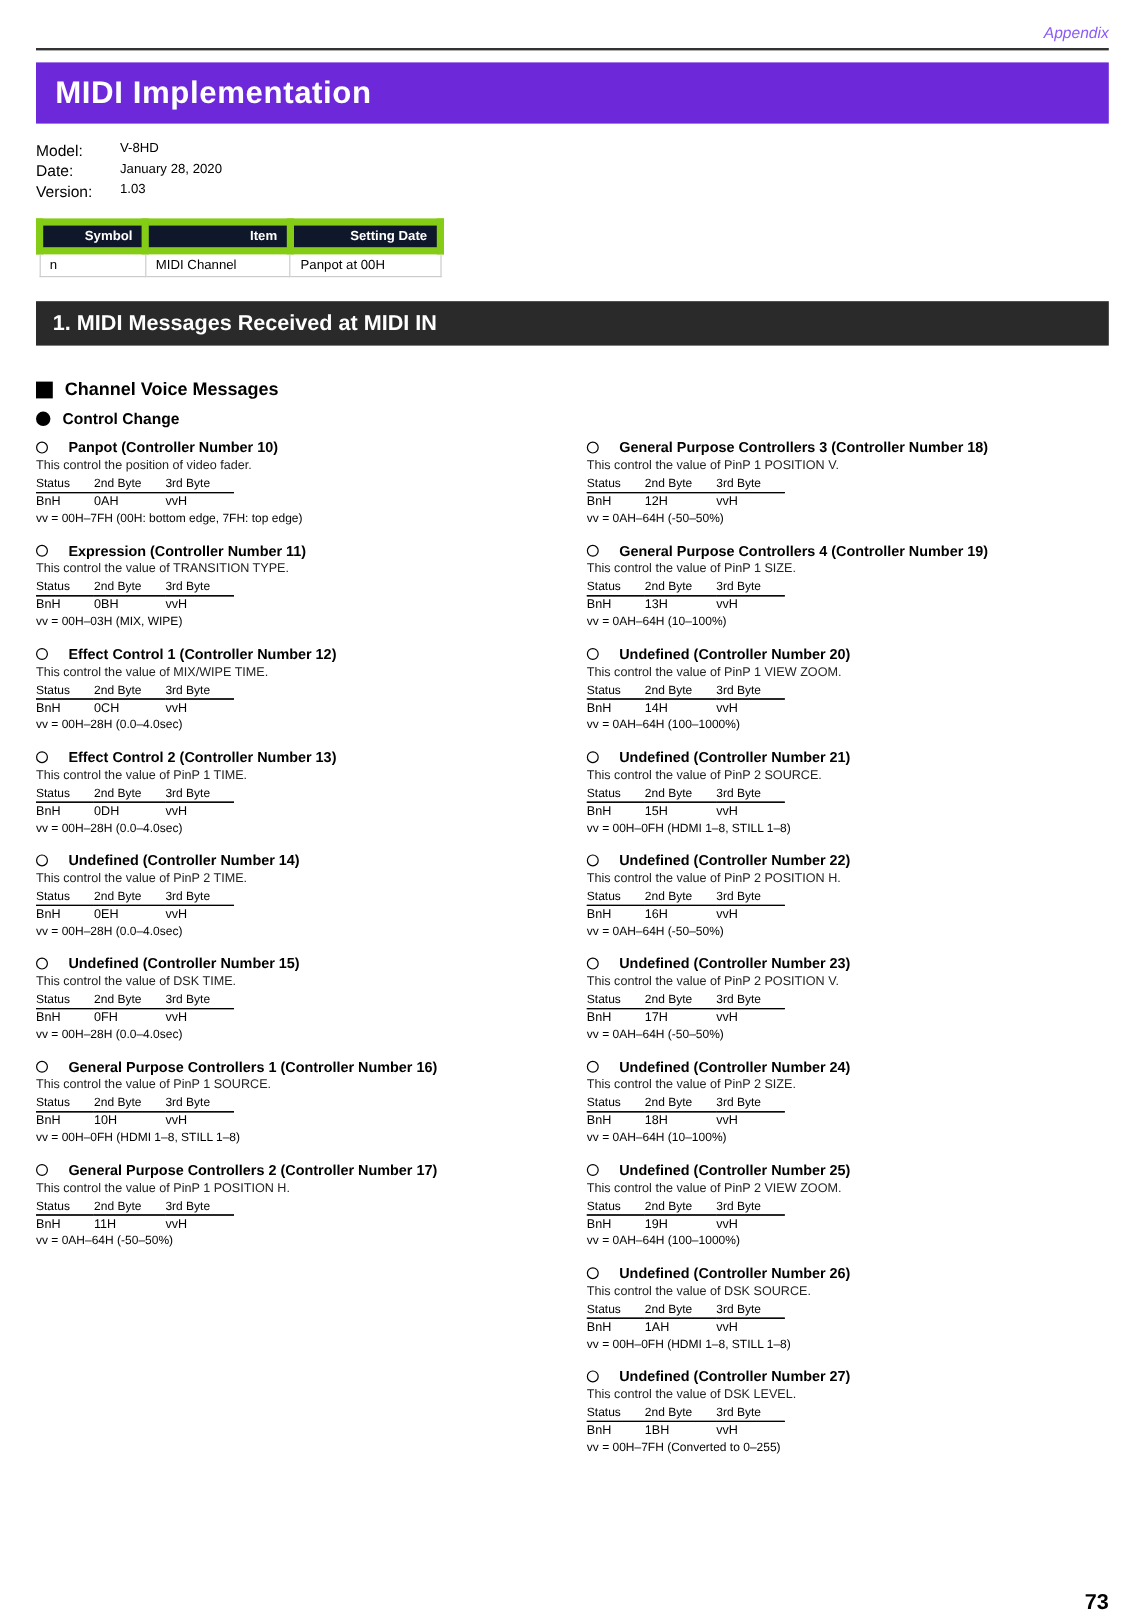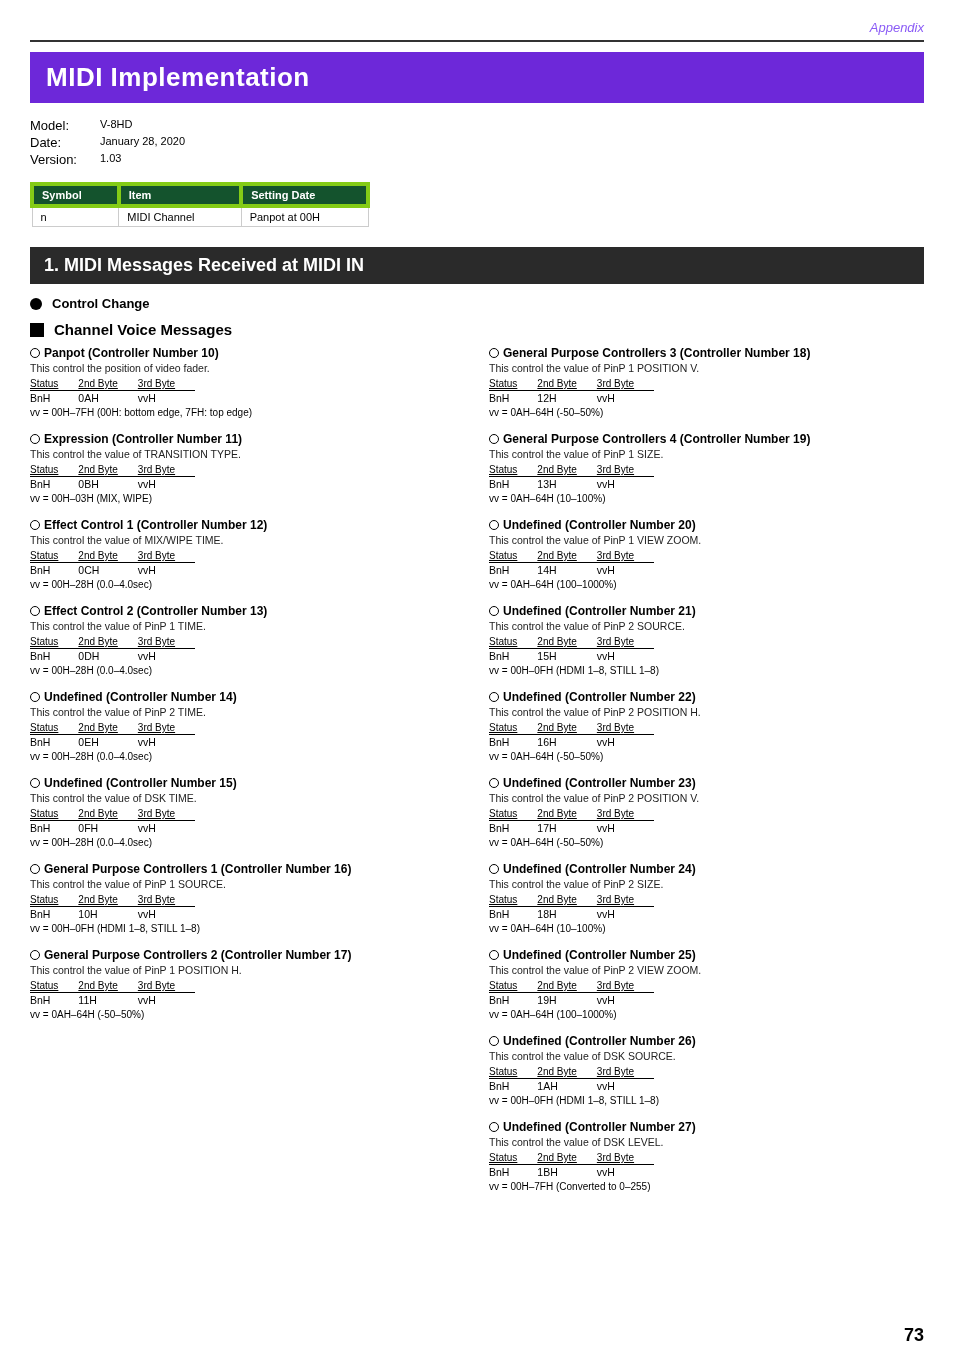--- a/index.html
+++ b/index.html
@@ -48,40 +48,40 @@
     }
     .model-info td:last-child {
       font-size: 11px;
     }
     .symbol-table {
       border-collapse: collapse;
       margin-bottom: 20px;
       width: 340px;
     }
     .symbol-table th {
-      background: #14532d;
+      background: #0f172a;
       color: #fff;
       padding: 3px 8px;
       font-size: 11px;
-      text-align: left;
-      border: 4px solid #84cc16;
+      text-align: right;
+      border: 6px solid #84cc16;
     }
     .symbol-table td {
       padding: 3px 8px;
       font-size: 11px;
       border: 1px solid #ccc;
       background: #fff;
     }
     .section-title-bar {
       background: #2a2a2a;
       color: #fff;
       font-size: 18px;
       font-weight: bold;
       padding: 8px 14px;
-      margin-bottom: 12px;
+      margin-bottom: 28px;
     }
     .subsection-title {
       font-size: 15px;
       font-weight: bold;
       margin-bottom: 8px;
       display: flex;
       align-items: center;
       gap: 6px;
     }
     .black-square {
@@ -113,21 +113,21 @@
     }
     .controller-section {
       margin-bottom: 14px;
     }
     .controller-title {
       font-size: 12px;
       font-weight: bold;
       margin-bottom: 2px;
       display: flex;
       align-items: center;
-      gap: 4px;
+      gap: 17px;
     }
     .circle-bullet {
       display: inline-block;
       width: 10px;
       height: 10px;
       border: 1.5px solid #000;
       border-radius: 50%;
       flex-shrink: 0;
     }
     .controller-desc {
@@ -138,21 +138,20 @@
     .byte-table {
       border-collapse: collapse;
       margin-bottom: 2px;
     }
     .byte-table th {
       font-size: 10px;
       font-weight: normal;
       text-align: left;
       border-bottom: 1px solid #000;
       padding: 0 20px 1px 0;
-      text-decoration: underline;
       margin-top: 44px;
     }
     .byte-table td {
       font-size: 10.5px;
       padding: 1px 20px 1px 0;
     }
     .range-note {
       font-size: 10px;
       margin-top: 1px;
       margin-bottom: 0;
@@ -209,30 +208,30 @@
       <tr>
         <td>n</td>
         <td>MIDI Channel</td>
         <td>Panpot at 00H</td>
       </tr>
     </tbody>
   </table>
 
   <div class="section-title-bar">1. MIDI Messages Received at MIDI IN</div>
 
+  <div class="subsection-title">
+    <span class="black-square"></span>
+    <span>Channel Voice Messages</span>
+  </div>
+
   <div class="subsection-title" style="font-size:13px; margin-bottom:10px;">
     <span class="black-circle"></span>
     <span>Control Change</span>
   </div>
 
-  <div class="subsection-title">
-    <span class="black-square"></span>
-    <span>Channel Voice Messages</span>
-  </div>
-
   <div class="two-col">
     <div class="col-left">
 
       <div class="controller-section">
         <div class="controller-title">
           <span class="circle-bullet"></span>
           <strong>Panpot (Controller Number 10)</strong>
         </div>
         <div class="controller-desc">This control the position of video fader.</div>
         <table class="byte-table">

